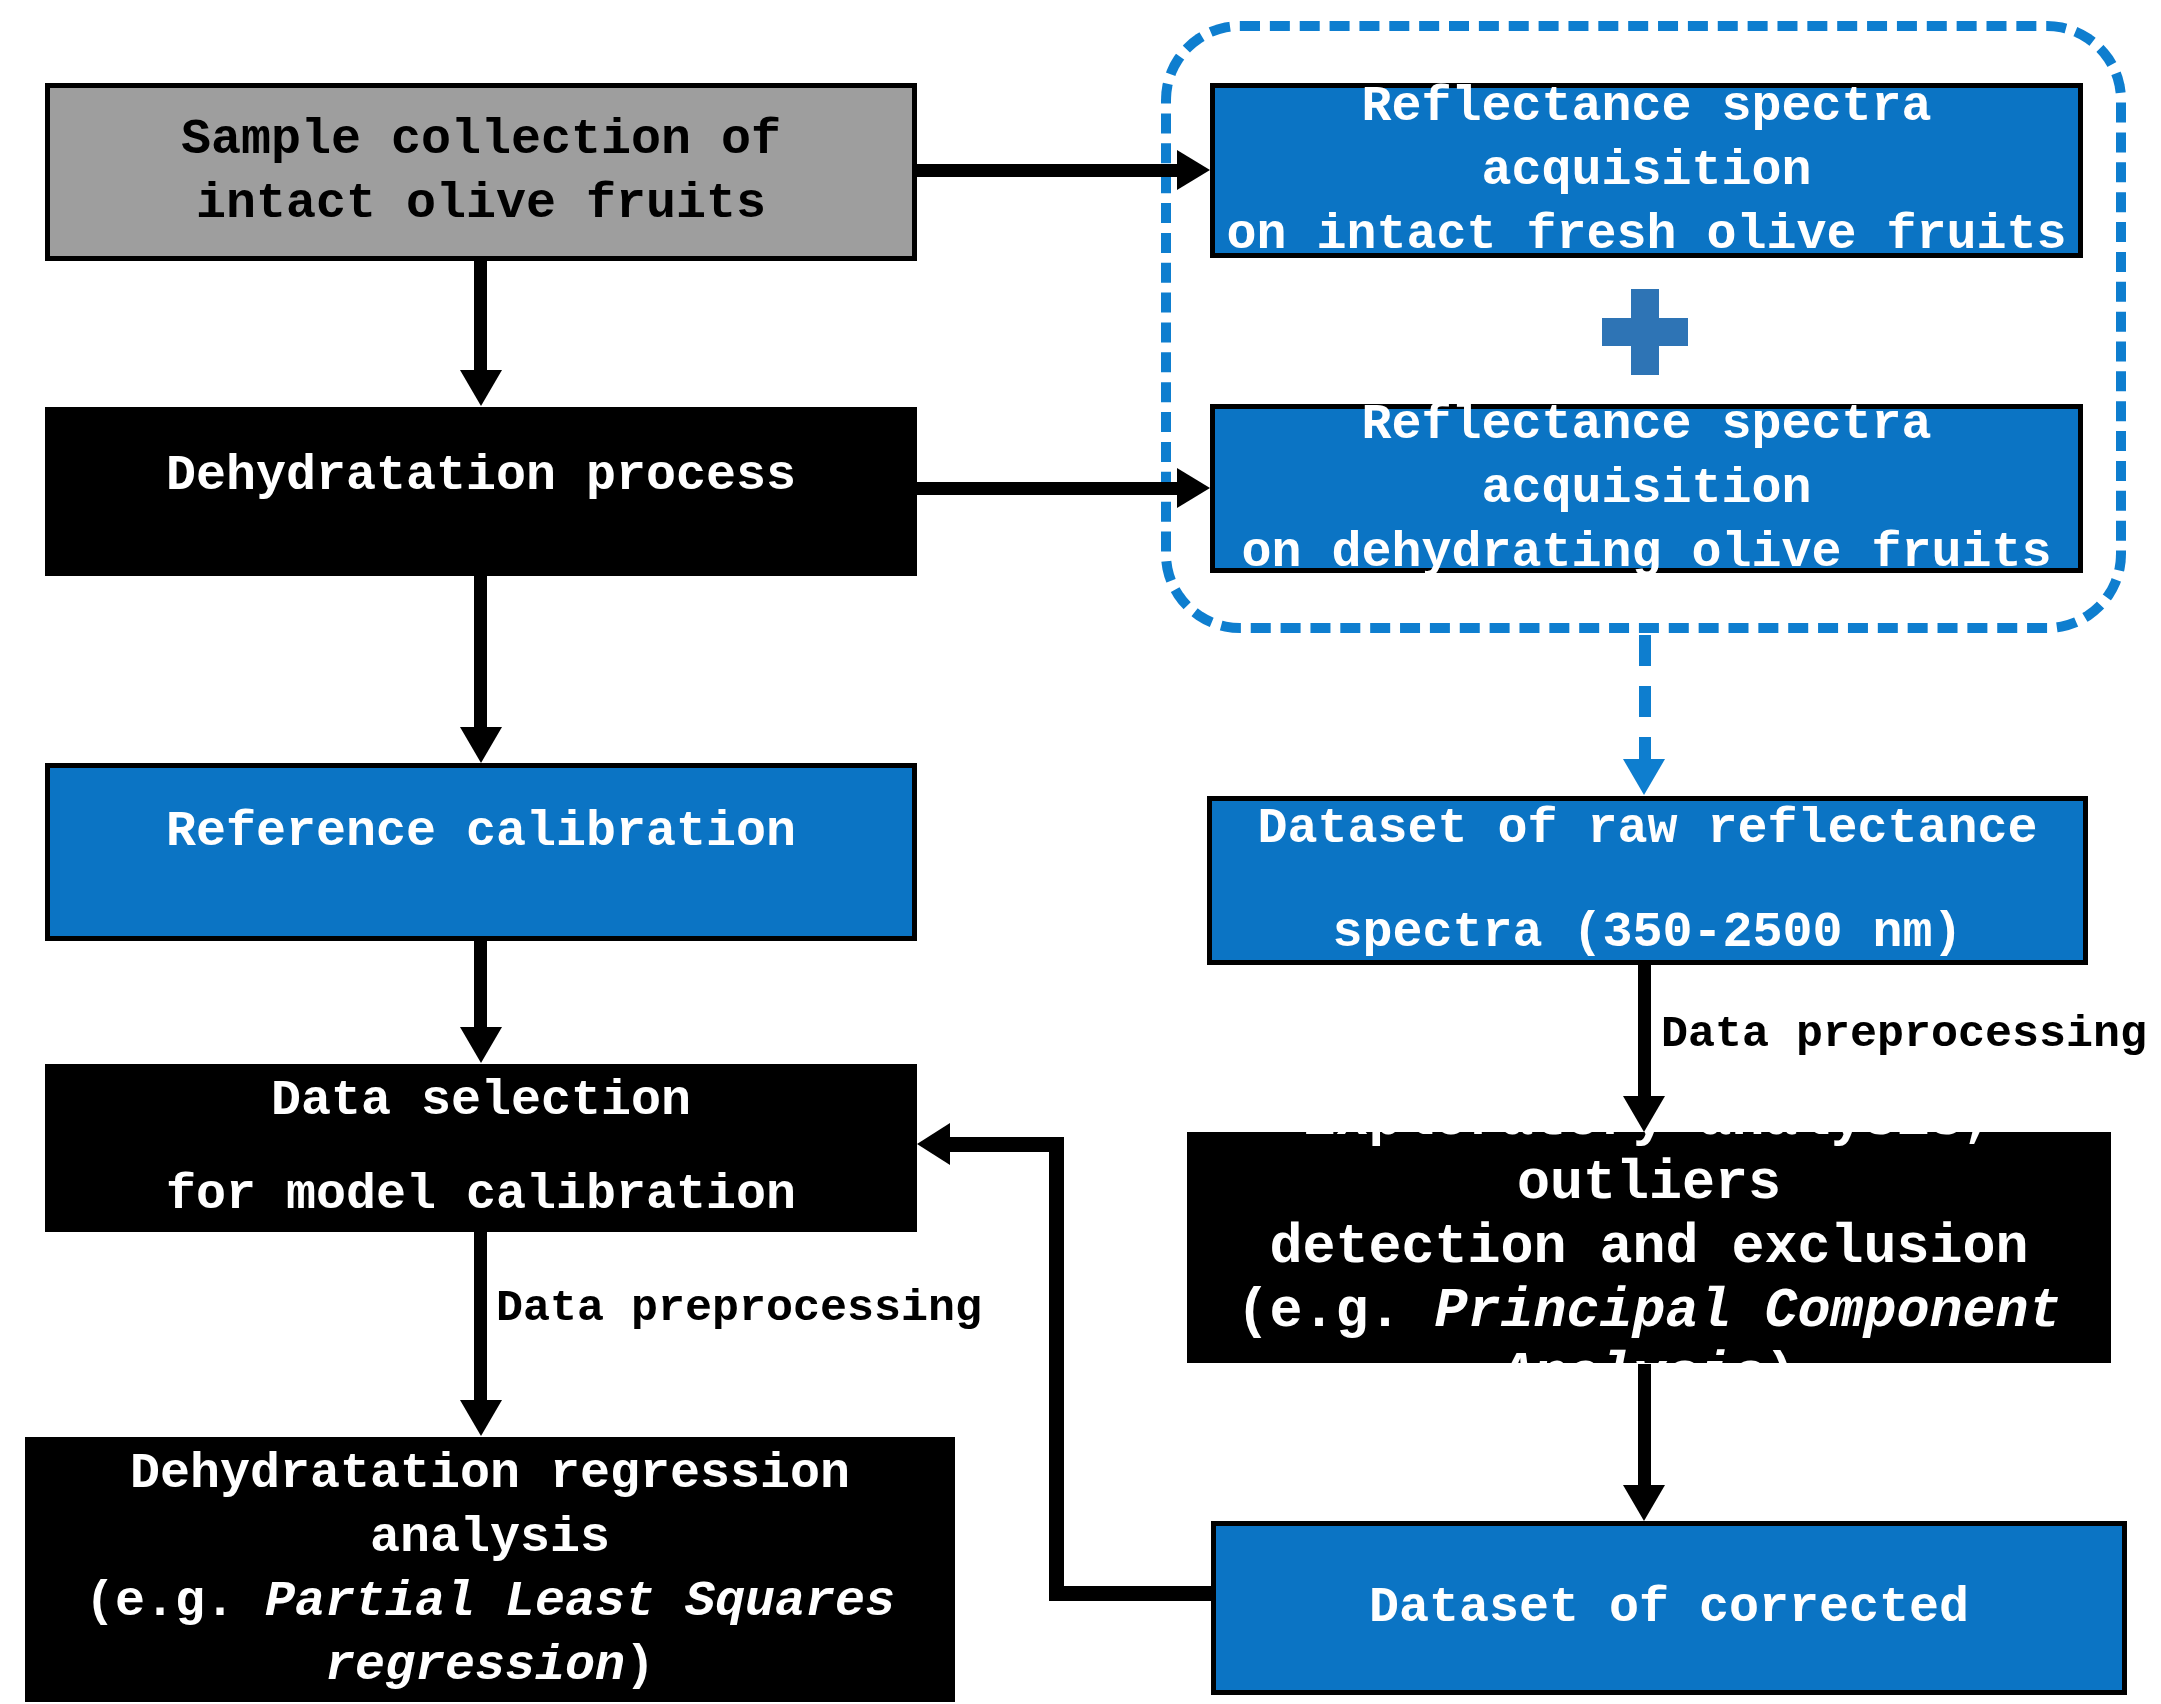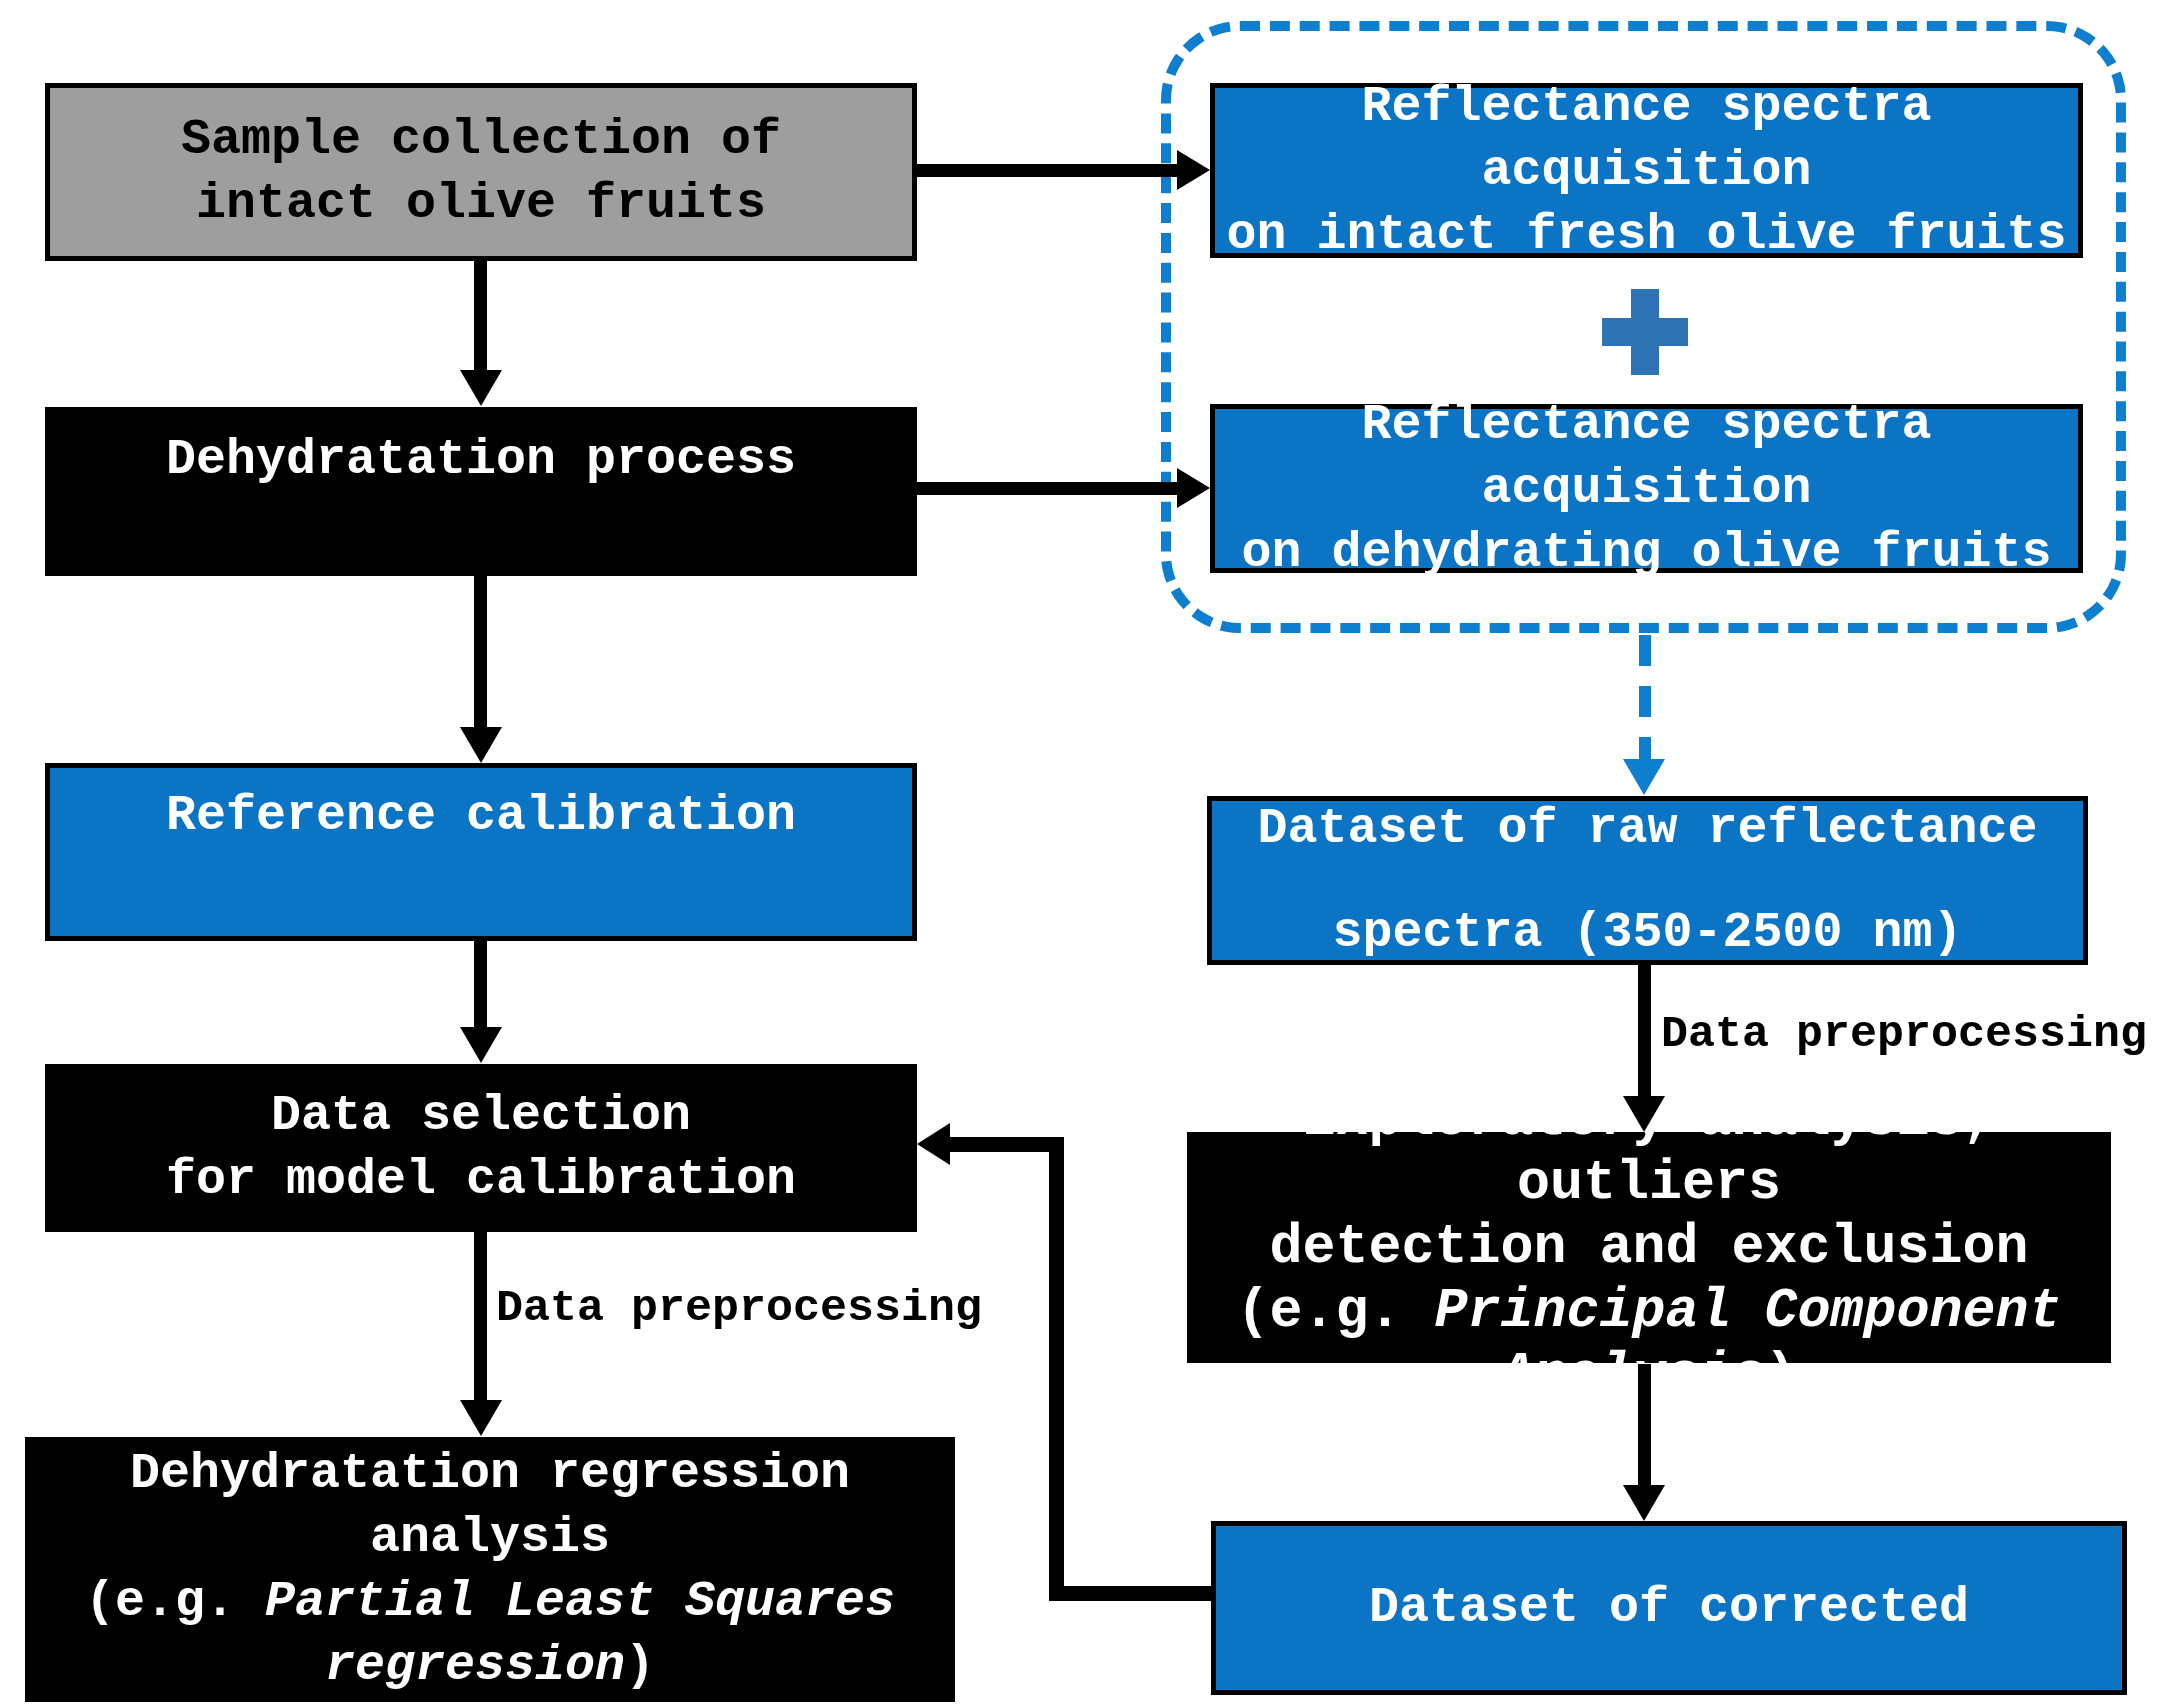--- a/index.html
+++ b/index.html
@@ -28,21 +28,21 @@
     border: 5px solid #000;
     display: flex;
     flex-direction: column;
     justify-content: center;
     align-items: center;
     text-align: center;
     font-weight: 700;
     font-size: 50px;
     line-height: 64px;
   }
-  .box.top-anchored { justify-content: flex-start; padding-top: 16px; }
+  .box.top-anchored { justify-content: flex-start; padding-top: 32px; }
   .box.blue  { background: var(--box-blue);  color: var(--text-on-dark); }
   .box.black { background: var(--box-black); color: var(--text-on-dark); }
   .box.gray  { background: var(--box-gray);  color: var(--text-on-gray); }
   .line { display: block; }
   em { font-style: italic; }
 
   .dashed-container {
     position: absolute;
     box-sizing: border-box;
     border: 10.7px dashed var(--dash-blue);
@@ -94,21 +94,21 @@
   </div>
 
   <div class="box black top-anchored" style="left:45px; top:407px; width:872px; height:169px;">
     <span class="line">Dehydratation process</span>
   </div>
 
   <div class="box blue top-anchored" style="left:45px; top:763px; width:872px; height:178px;">
     <span class="line">Reference calibration</span>
   </div>
 
-  <div class="box black" style="left:45px; top:1064px; width:872px; height:168px;">
+  <div class="box black" style="left:45px; top:1064px; width:872px; height:168px;justify-content:space-between;">
     <span class="line">Data selection</span>
     <span class="line">for model calibration</span>
   </div>
 
   <div class="box black" style="left:25px; top:1437px; width:930px; height:265px;">
     <span class="line">Dehydratation regression analysis</span>
     <span class="line"><span>(e.g. </span><em>Partial Least Squares</em></span>
     <span class="line"><em>regression</em><span>)</span></span>
   </div>
 

